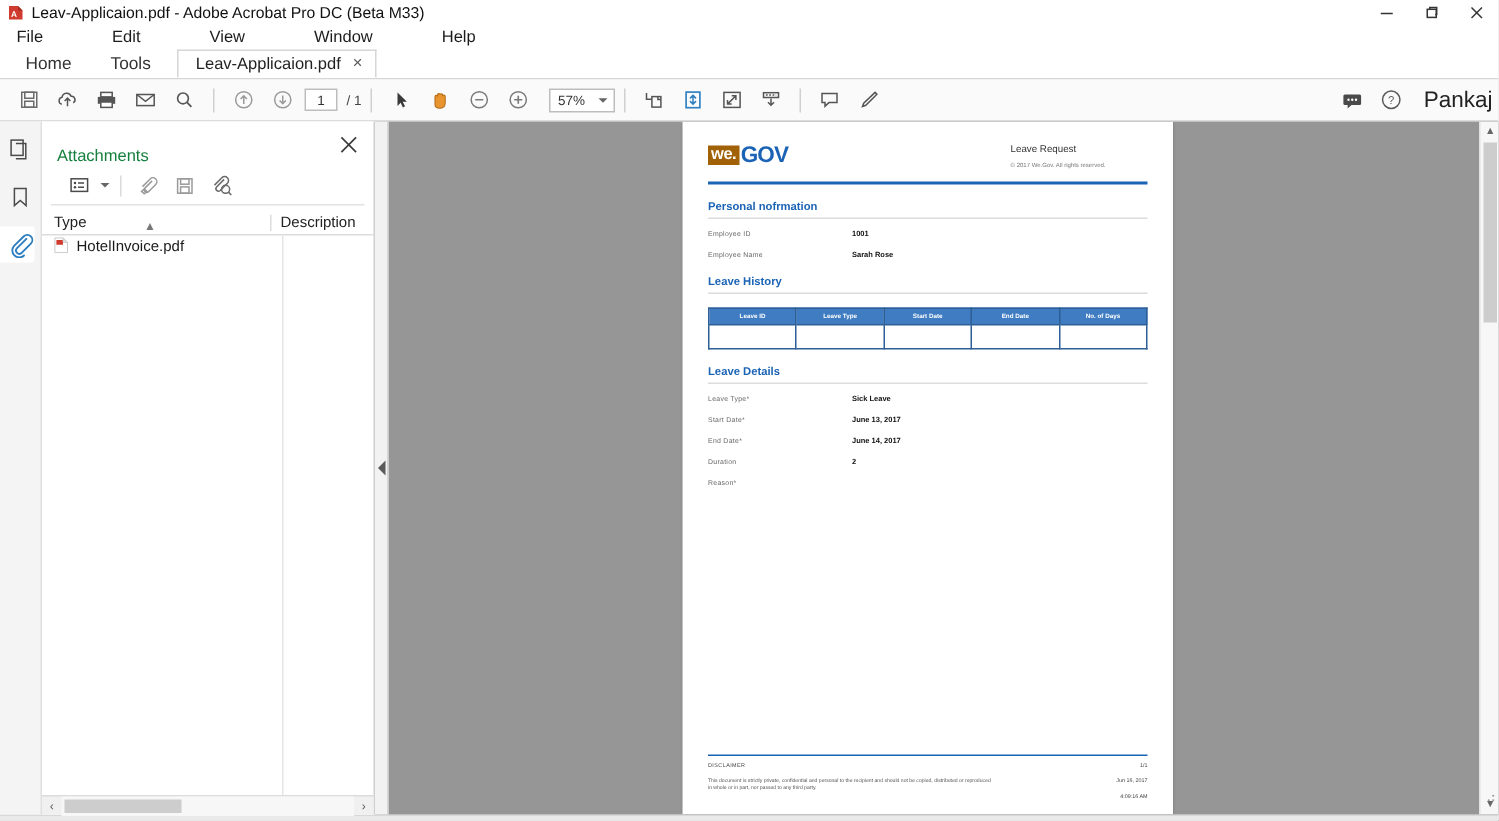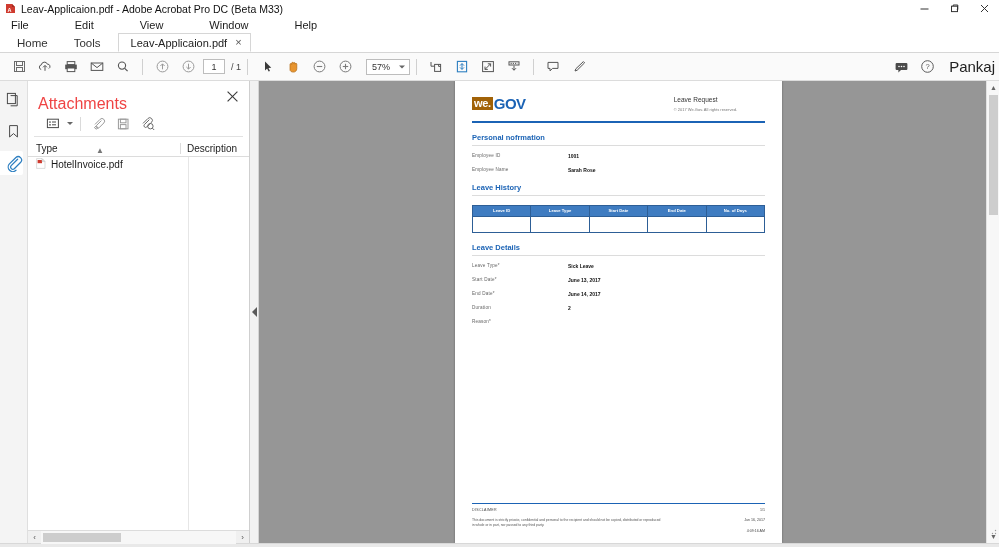--- a/index.html
+++ b/index.html
@@ -99,21 +99,21 @@
   }
 
   
   .panel {
     width: 222px; background: #ffffff; border-right: 1px solid #cfcfcf;
     display: flex; flex-direction: column; position: relative;
   }
   .panel-head {
     display: flex; align-items: center; height: 30px; padding: 0 8px 0 10px;
   }
-  .panel-title { font-size: 16px; color: #ef4444; margin-top: 16px; }
+  .panel-title { font-size: 11px; color: #15803d; margin-top: 16px; }
   .panel-close { margin-left: auto; width: 18px; height: 18px; display:flex; align-items:center; justify-content:center; }
   .panel-toolbar {
     height: 26px; display: flex; align-items: center; padding-left: 8px;
     border-bottom: 1px solid #e2e2e2; margin: 0 6px; gap: 2px;
   }
   .pt-btn { width: 22px; height: 22px; display: flex; align-items: center; justify-content: center; }
   .pt-sep { width: 1px; height: 14px; background: #dadada; margin: 0 5px; }
   .pt-caret {
     width: 0; height: 0; border-left: 3px solid transparent; border-right: 3px solid transparent;
     border-top: 3.5px solid #666; margin-left: 1px;

